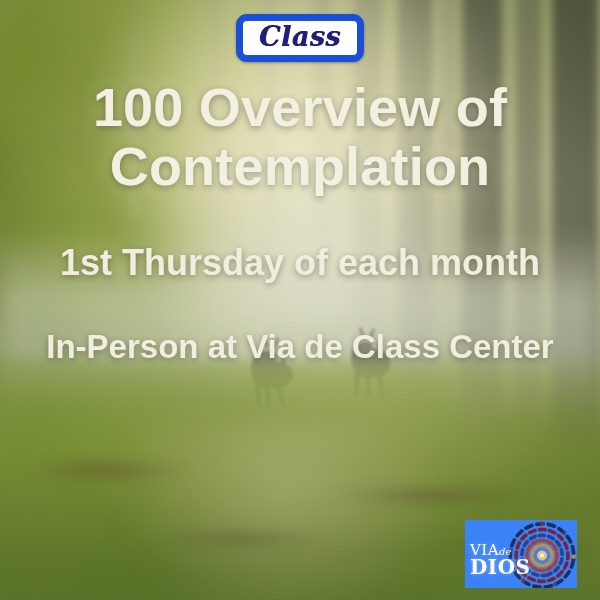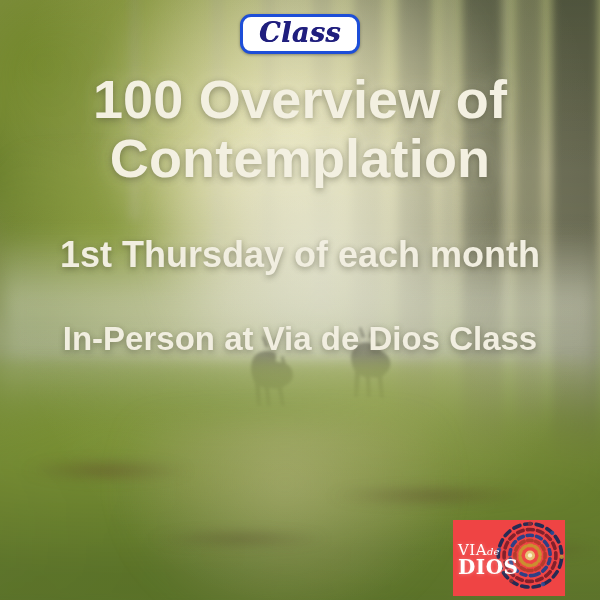--- a/index.html
+++ b/index.html
@@ -123,21 +123,21 @@
 
   
   .content {
     position: absolute; inset: 0;
     display: flex; flex-direction: column; align-items: center;
   }
 
   .badge {
     margin-top: 14px;
     background: #ffffff;
-    border: 3px solid #1d4ed8;
+    border: 7px solid #1d4ed8;
     border-radius: 11px;
     padding: 2px 16px 4px;
     box-shadow: 0 1px 3px rgba(0,0,0,.35);
   }
   .badge-text {
     font-family: "DejaVu Serif", serif;
     font-style: italic;
     font-weight: 700;
     font-size: 27px;
     line-height: 1.05;
@@ -175,23 +175,23 @@
     font-weight: 700;
     font-size: 33px;
     line-height: 1.2;
     color: #f1eee0;
     text-shadow: 0 2px 6px rgba(60,60,40,.45);
   }
 
   
   .logo {
     position: absolute;
-    left: 453px; top: 520px;
-    width: 112px; height: 76px;
-    background: #ef4444;
+    left: 465px; top: 520px;
+    width: 112px; height: 68px;
+    background: #3b82f6;
     overflow: hidden;
   }
   .logo-spiral { position: absolute; right: -2px; top: -2px; width: 74px; height: 72px; }
   .logo-word {
     position: absolute; left: 5px; top: 22px;
     color: #ffffff;
     font-family: "DejaVu Serif", serif;
     line-height: 1;
     text-shadow: 0 0 4px rgba(255,255,255,.35);
   }
@@ -252,21 +252,21 @@
 
     <div class="title">
       <div>100 Overview of</div>
       <div>Contemplation</div>
     </div>
 
     <div class="schedule">
       <div class="line1">1st Thursday of each month</div>
     </div>
 
-    <div class="location">In-Person at Via de Dios Class</div>
+    <div class="location">In-Person at Via de Class Center</div>
   </div>
 
   <div class="logo">
     <svg class="logo-spiral" viewBox="0 0 100 100">
       <g transform="translate(50,52)">
         <g fill="none" stroke-width="5" stroke-linecap="round">
           <circle r="44" stroke="#1b2a55" stroke-dasharray="9 7" opacity=".95" transform="rotate(10)"></circle>
           <circle r="36" stroke="#7a1f2b" stroke-dasharray="8 6" opacity=".95" transform="rotate(40)"></circle>
           <circle r="28" stroke="#23408a" stroke-dasharray="7 6" opacity=".95" transform="rotate(75)"></circle>
           <circle r="21" stroke="#b03a2b" stroke-dasharray="6 5" opacity=".95" transform="rotate(110)"></circle>

